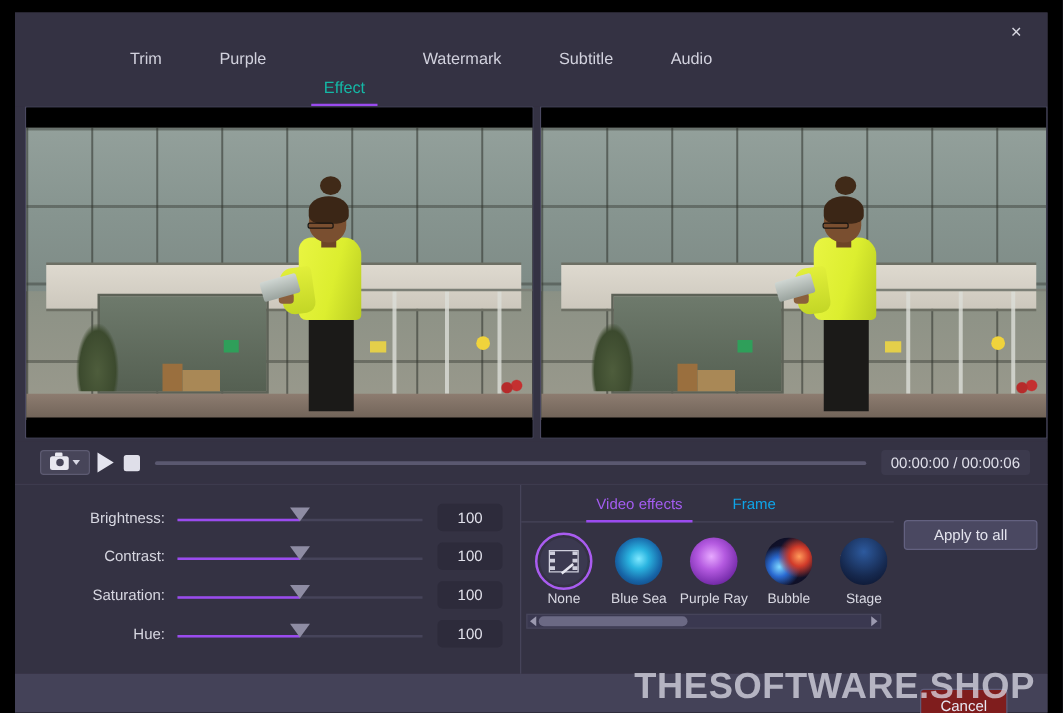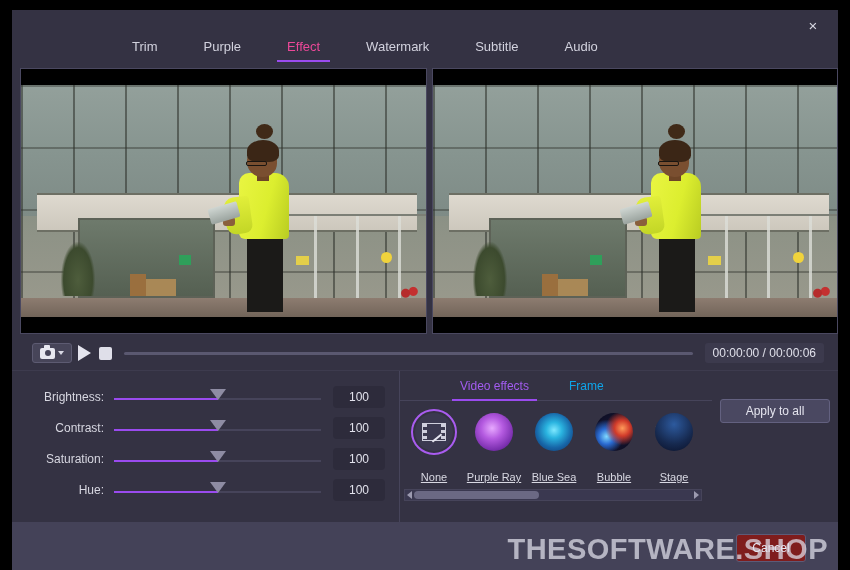--- a/index.html
+++ b/index.html
@@ -37,34 +37,34 @@
     line-height: 1;
     cursor: pointer;
   }
 
   
   .tabbar {
     flex: 0 0 32px;
     position: relative;
     display: flex;
     align-items: flex-start;
-    padding-left: 120px;
+    padding-left: 92px;
     background: #343243;
   }
   .tab {
     position: relative;
     color: #d2d2de;
     font-size: 13px;
     padding: 3px 0 8px 0;
     margin-right: 46px;
     cursor: pointer;
     white-space: nowrap;
   }
   .tab:last-child { margin-right: 0; }
-  .tab.active { color: #ec4899; }
+  .tab.active { color: #14b8a6; margin-top: 23px; }
   .tab.active::after {
     content: "";
     position: absolute;
     left: -10px; right: -10px; bottom: 0;
     height: 2px;
     background: #9a4bef;
   }
 
   
   .previews {
@@ -303,20 +303,21 @@
     flex: 0 0 152px;
     display: flex;
     background: #343243;
     border-top: 1px solid #3d3b4e;
   }
 
   .sliders {
     width: 388px;
     padding: 10px 0 0 0;
     border-right: 1px solid #46445a;
+    margin-left: 28px;
   }
   .slider-row {
     display: flex;
     align-items: center;
     height: 31px;
     padding-left: 10px;
   }
   .slider-label {
     width: 92px;
     text-align: right;
@@ -439,23 +440,22 @@
       radial-gradient(circle at 50% 50%, #1a1b3a 0%, #0a0a1e 100%);
   }
   .th-stage {
     background:
       linear-gradient(100deg, rgba(150,200,255,0.45) 0 3px, transparent 3px 12px),
       radial-gradient(circle at 50% 30%, #2d5a9e 0%, #16294f 60%, #0a1028 100%);
   }
   .eff-label {
     color: #d8d8e2;
     font-size: 11px;
-    margin-top: 16px;
+    margin-top: 1px;
     white-space: nowrap;
-    text-decoration: underline;
   }
   .eff-scroll {
     margin: 6px 10px 0 4px;
     height: 12px;
     background: #3a3850;
     border: 1px solid #46445a;
     display: flex; align-items: center;
     cursor: pointer;
   }
   .sb-arrow-l, .sb-arrow-r {
@@ -678,30 +678,30 @@
               <div class="film">
                   <span class="wand"></span>
                 </div>
             </div>
           </div>
           <div class="eff-label">None</div>
         </div>
 
         <div class="eff-item">
           <div class="eff-thumb-ring">
+            <div class="eff-thumb th-bluesea"></div>
+          </div>
+          <div class="eff-label">Blue Sea</div>
+        </div>
+
+        <div class="eff-item">
+          <div class="eff-thumb-ring">
             <div class="eff-thumb th-purple"></div>
           </div>
           <div class="eff-label">Purple Ray</div>
-        </div>
-
-        <div class="eff-item">
-          <div class="eff-thumb-ring">
-            <div class="eff-thumb th-bluesea"></div>
-          </div>
-          <div class="eff-label">Blue Sea</div>
         </div>
 
         <div class="eff-item">
           <div class="eff-thumb-ring">
             <div class="eff-thumb th-bubble"></div>
           </div>
           <div class="eff-label">Bubble</div>
         </div>
 
         <div class="eff-item">

